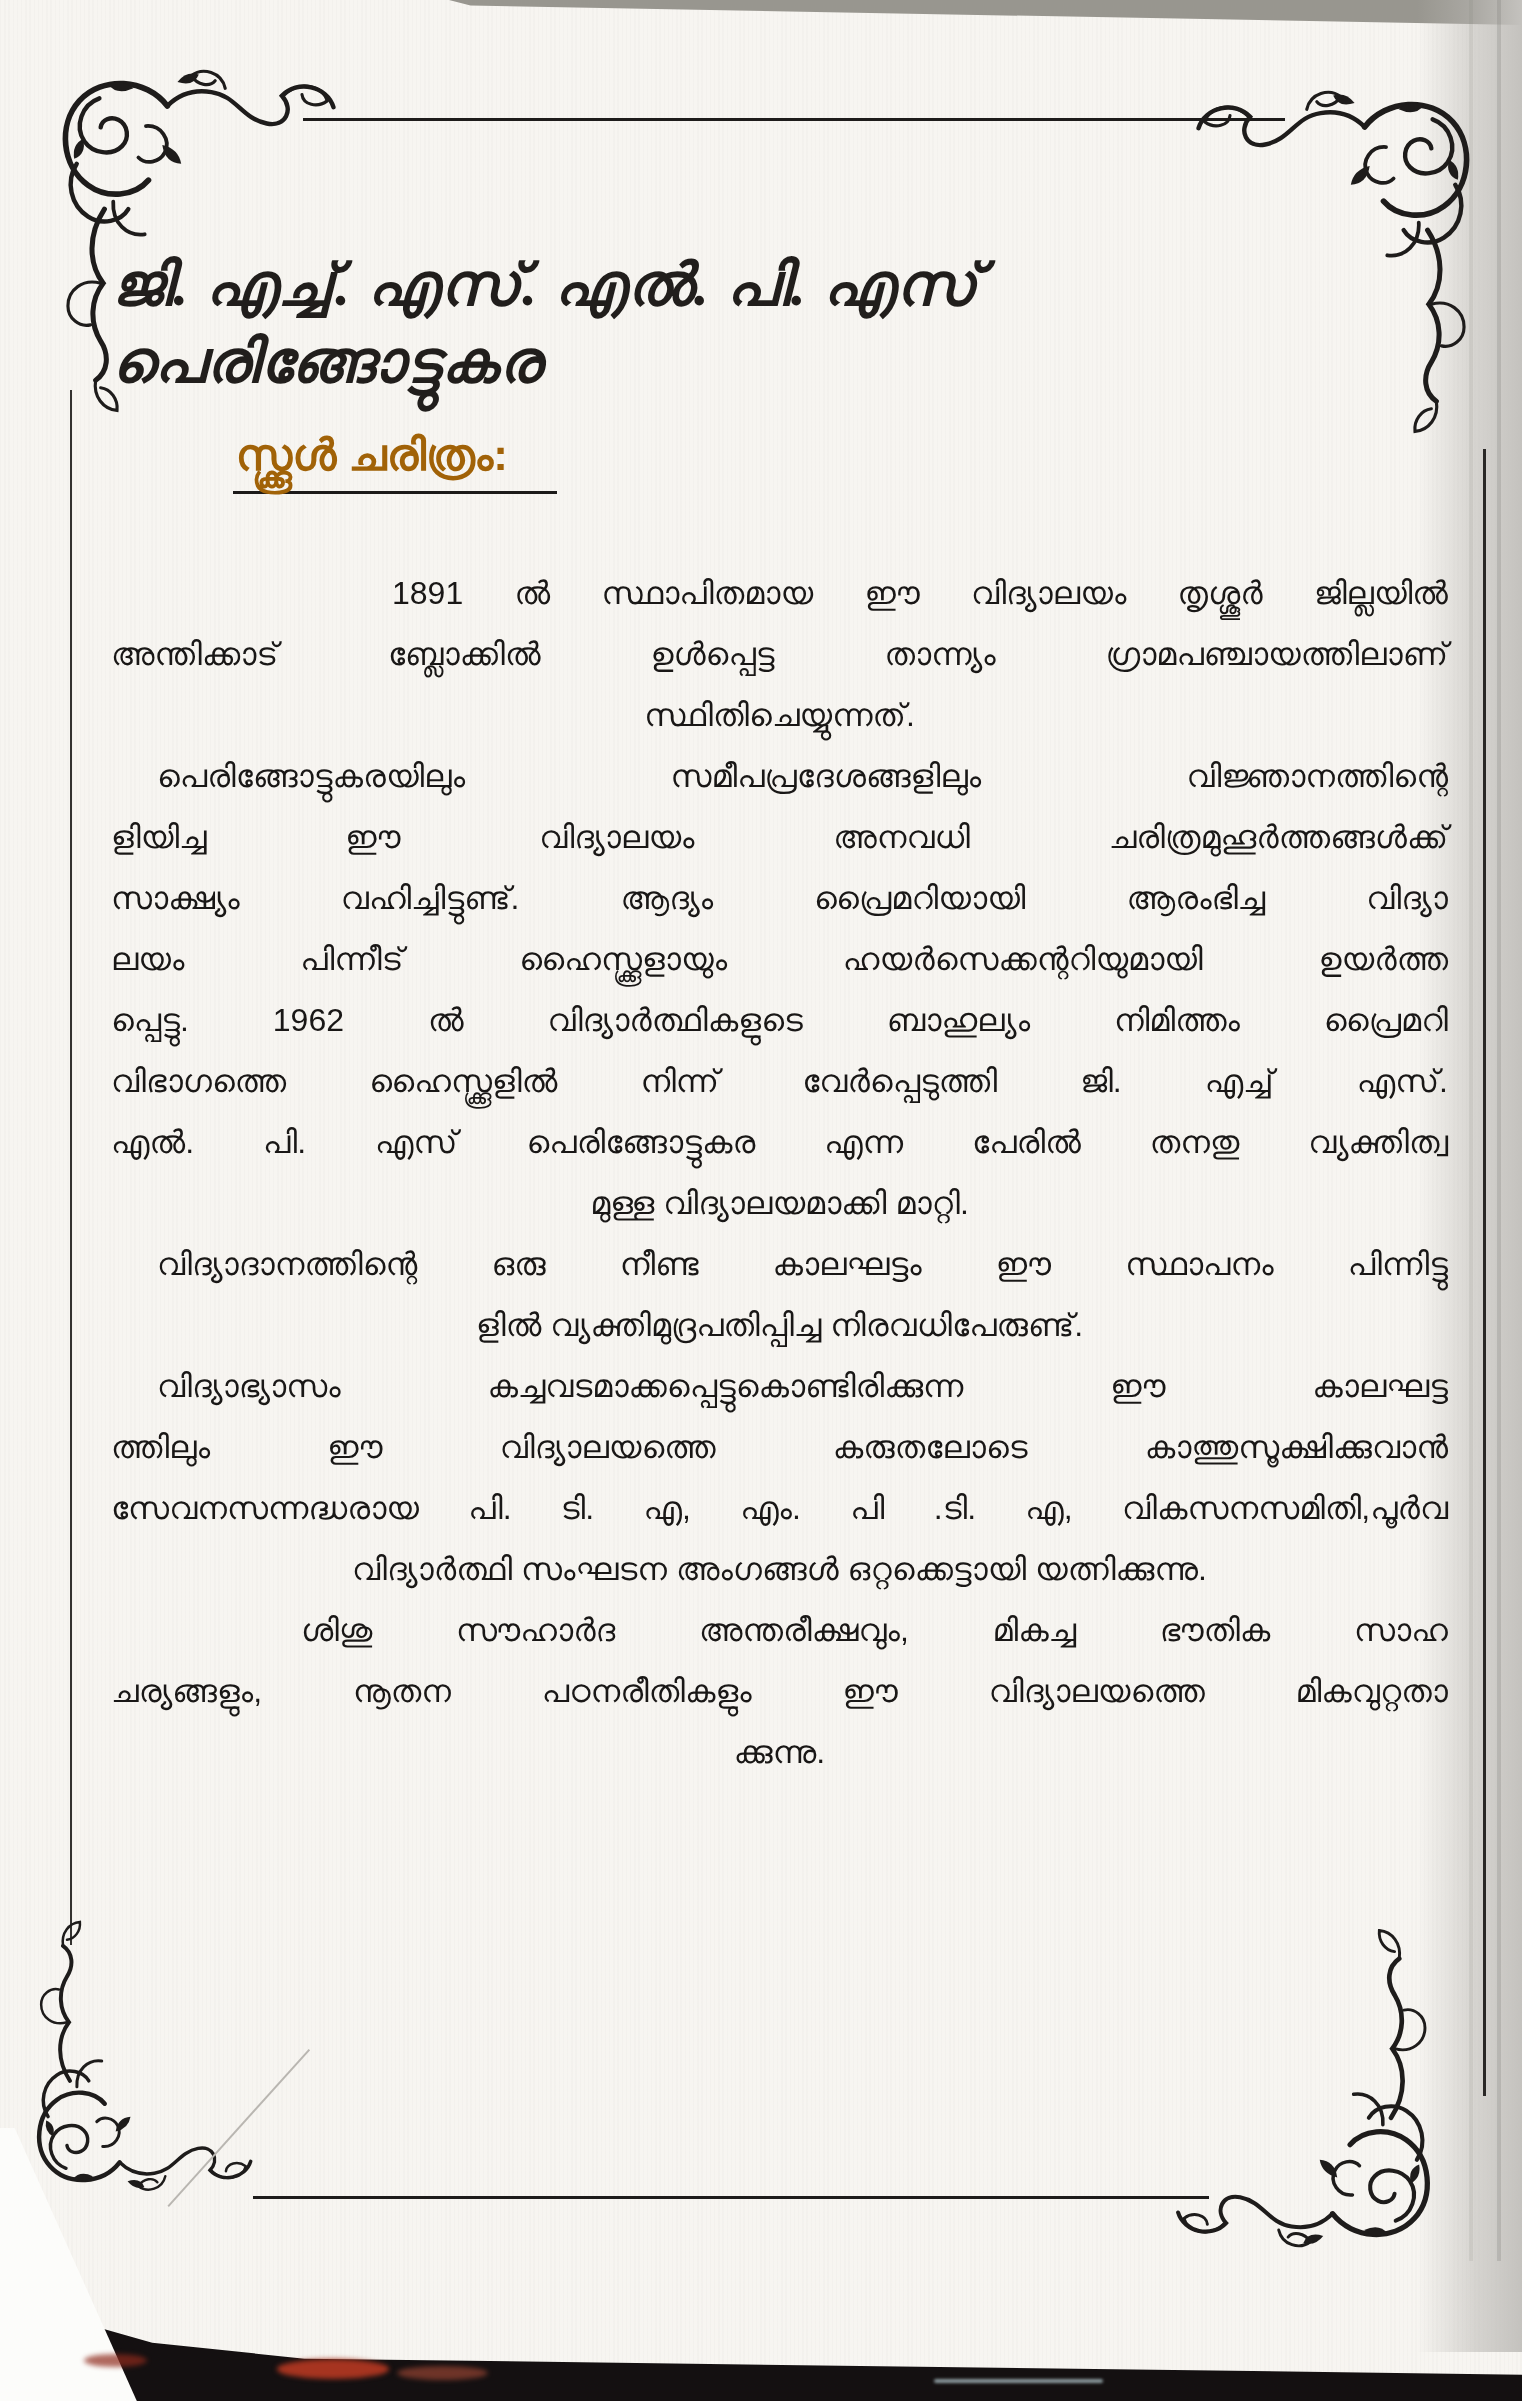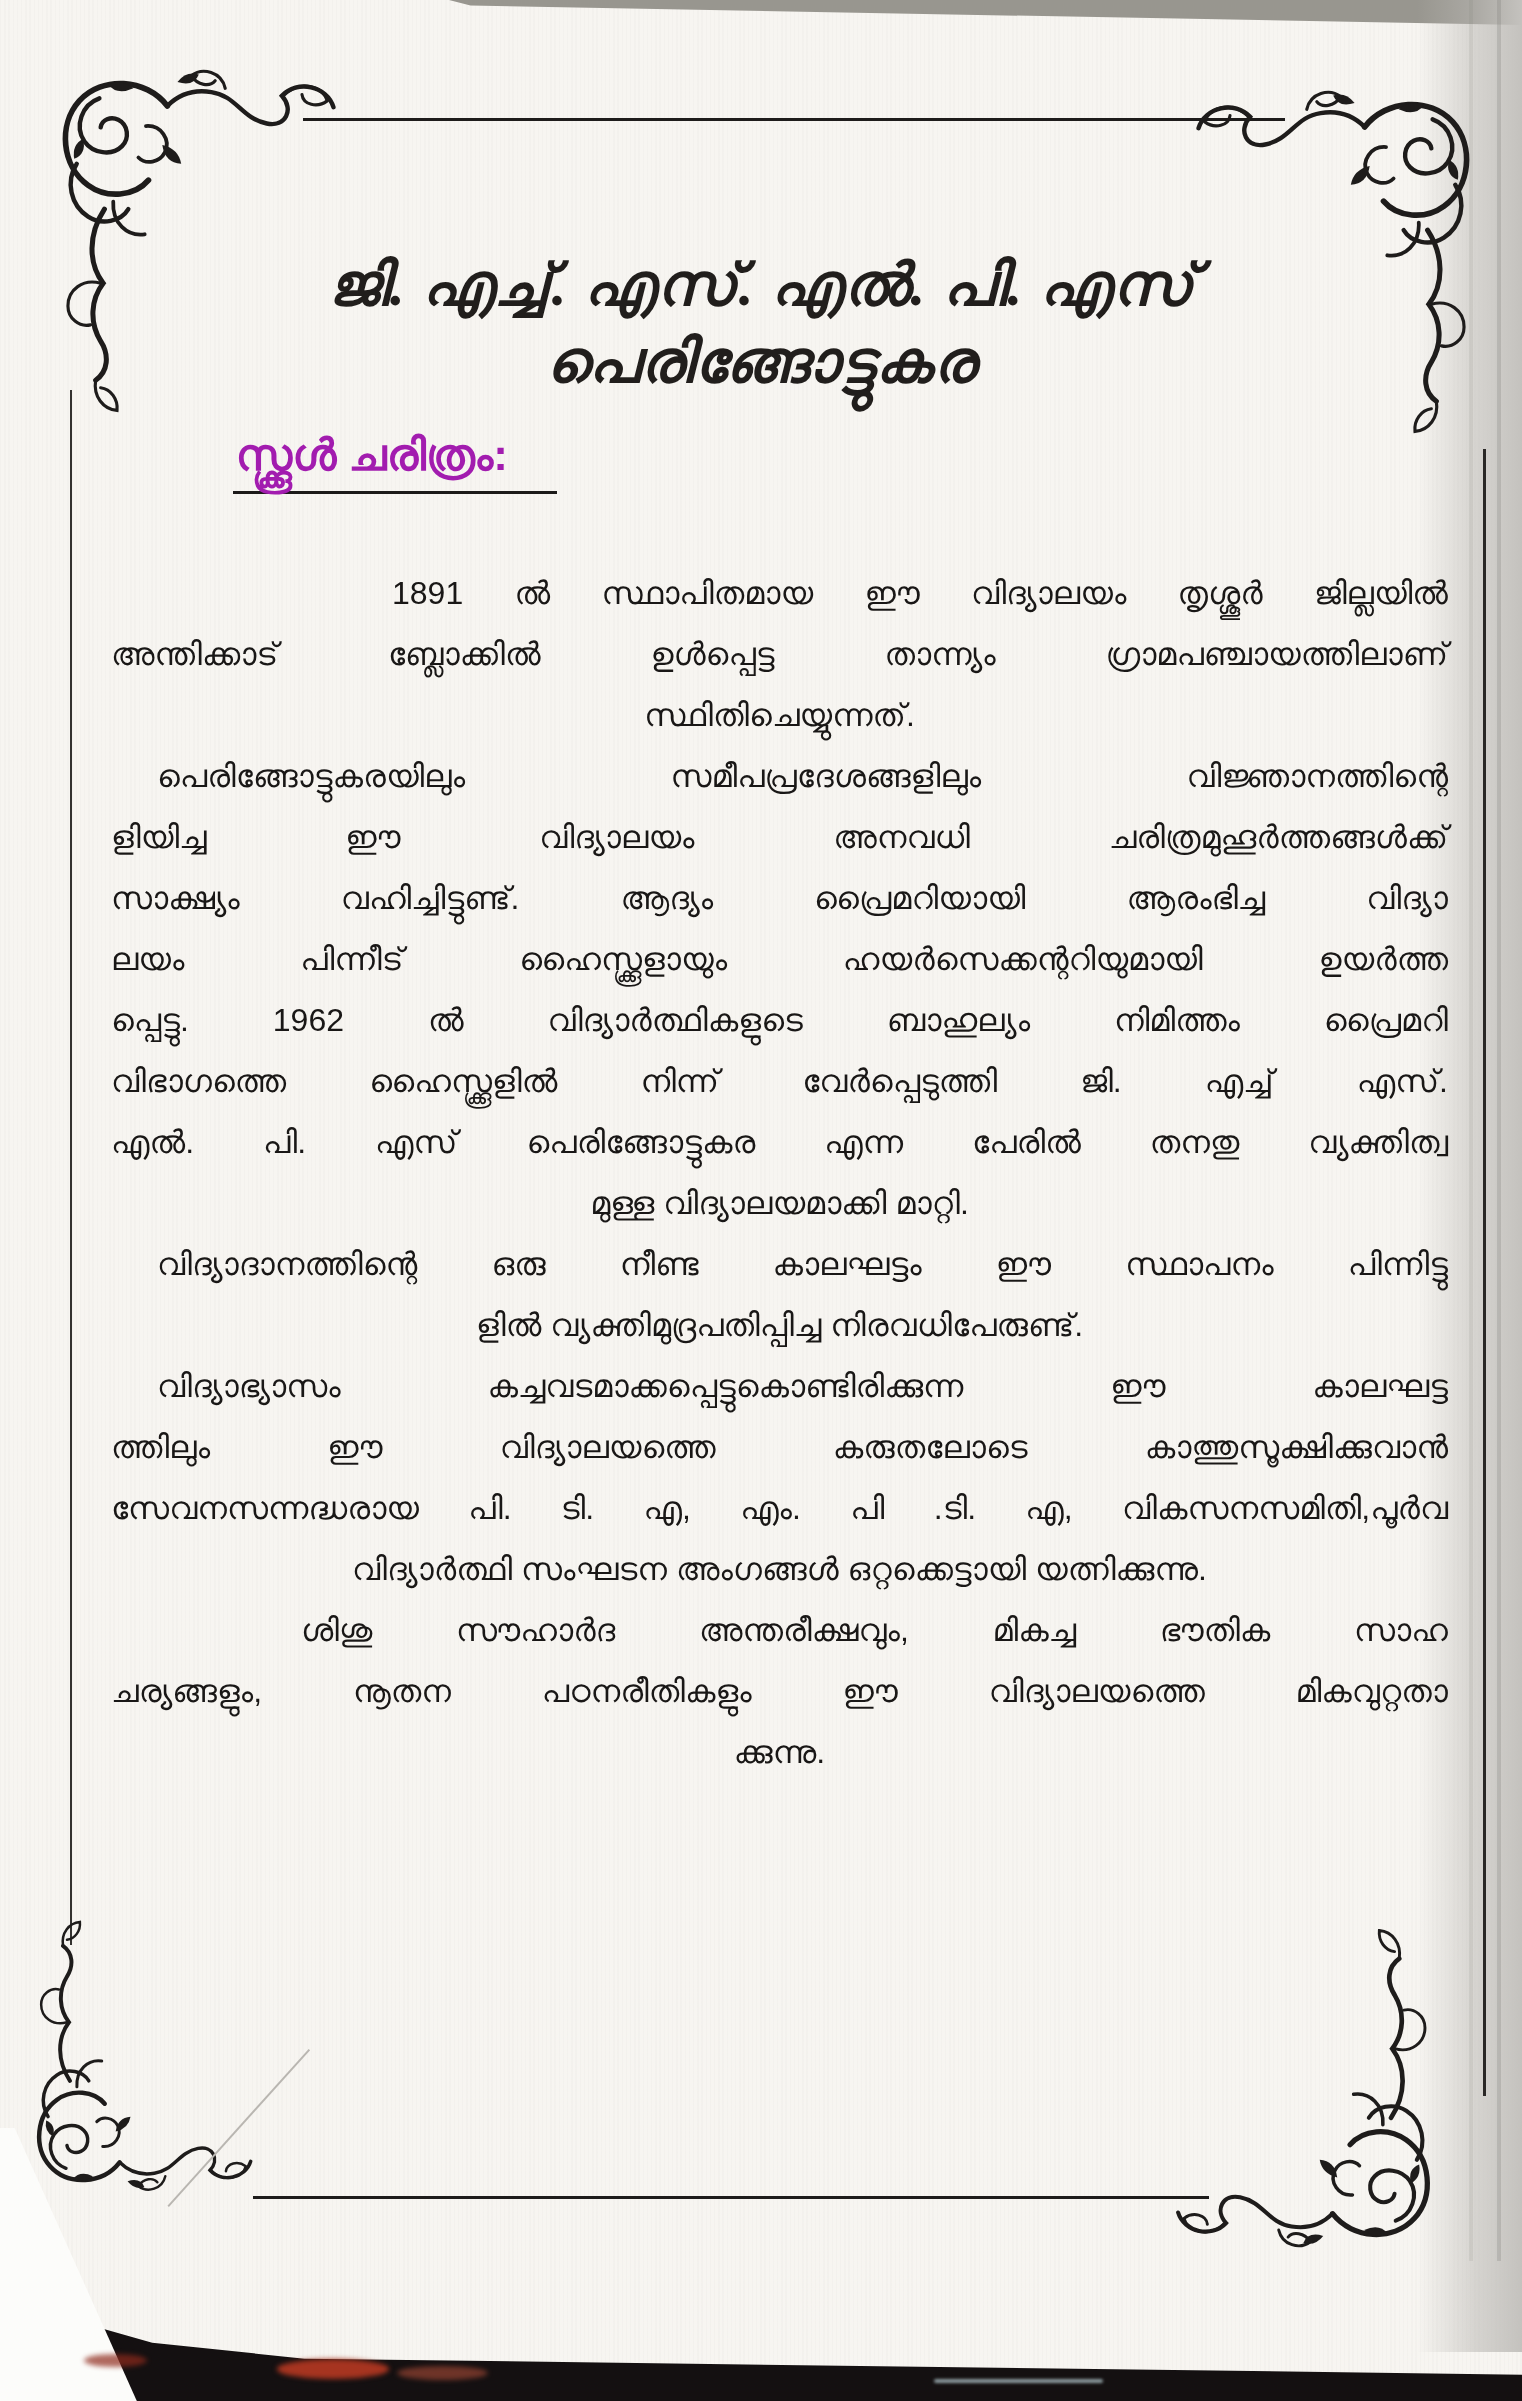--- a/index.html
+++ b/index.html
@@ -21,25 +21,25 @@
   .b-left{left:70px;top:390px;width:2.1px;height:1555px;background:#343230;}
   .b-right{left:1483px;top:449px;width:2.8px;height:1647px;background:#2a2826;}
   .b-bottom{left:253px;top:2196px;width:956px;height:2.8px;}
   
   .corner{position:absolute;}
   .c-tl{left:39px;top:44px;width:302px;height:378px;}
   .c-tr{right:29.5px;top:65px;width:302px;height:378px;transform:scaleX(-1);}
   .c-bl{left:17.6px;bottom:190px;width:239px;height:298px;transform:scaleY(-1);}
   .c-br{right:70px;bottom:130px;width:281px;height:351px;transform:scale(-1,-1);}
   
-  .title{position:absolute;left:112px;top:247px;width:1299px;text-align:center;
+  .title{position:absolute;left:112px;top:247px;width:1299px;text-align:left;
     font-family:"Liberation Serif","DejaVu Serif",serif;font-style:italic;font-weight:bold;
     font-size:59px;line-height:77px;letter-spacing:1.4px;color:#211e1c;}
   .heading{position:absolute;left:233px;top:430px;display:inline-block;
-    font-size:44px;font-weight:bold;color:#a21caf;
+    font-size:44px;font-weight:bold;color:#a16207;
     padding:0 49px 9.8px 2.8px;border-bottom:3.5px solid #1c1a19;}
   .bodytext{position:absolute;left:111px;top:563px;width:1337px;color:#191716;
     font-size:32px;line-height:61px;}
   .line{height:61px;white-space:nowrap;text-align:center;}
   .just{white-space:normal;text-align:justify;text-align-last:justify;}
   .ind-xl{text-indent:281px;}
   .ind-s{text-indent:46px;}
   .ind-l{text-indent:190px;}
   
   .fold-wedge{position:absolute;left:0;top:2128px;width:183px;height:274px;background:#fcfcfa;

